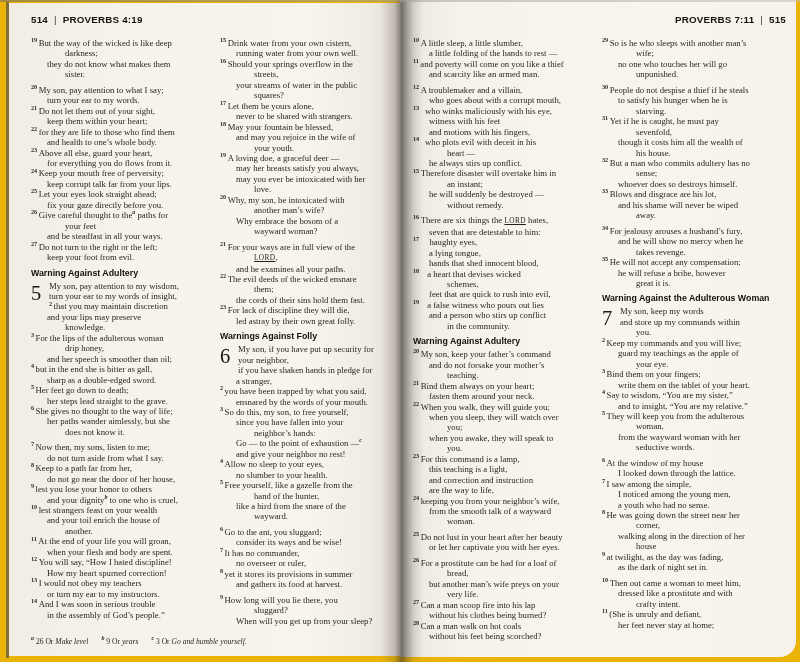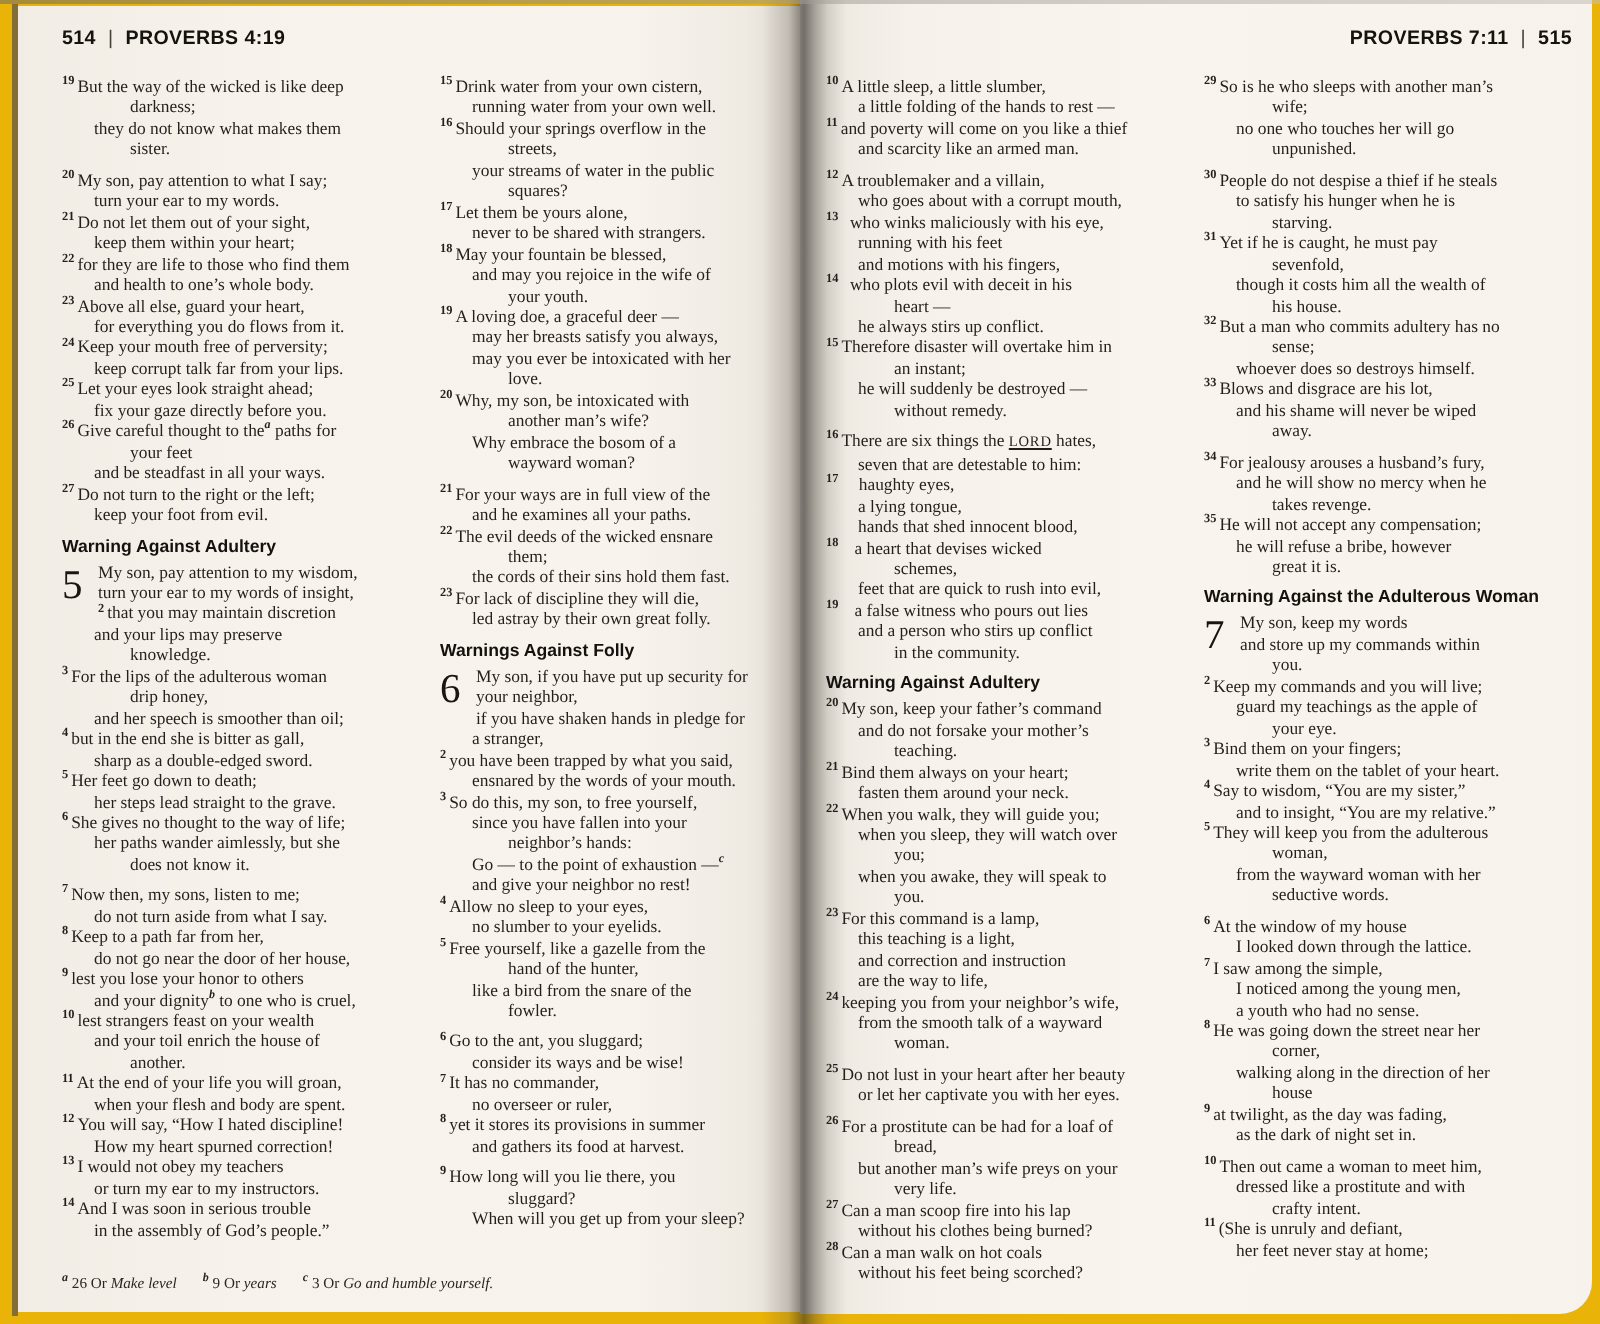--- a/index.html
+++ b/index.html
@@ -132,20 +132,21 @@
         <div class="line i1">may her breasts satisfy you always,</div>
         <div class="line i1">may you ever be intoxicated with her</div>
         <div class="line i2">love.</div>
         <div class="line"><sup class="vn">20</sup>Why, my son, be intoxicated with</div>
         <div class="line i2">another man’s wife?</div>
         <div class="line i1">Why embrace the bosom of a</div>
         <div class="line i2">wayward woman?</div>
       </div>
       <div class="stanza">
         <div class="line"><sup class="vn">21</sup>For your ways are in full view of the</div>
+        <div class="line i2"><span class="lord">LORD</span>,</div>
         <div class="line i1">and he examines all your paths.</div>
         <div class="line"><sup class="vn">22</sup>The evil deeds of the wicked ensnare</div>
         <div class="line i2">them;</div>
         <div class="line i1">the cords of their sins hold them fast.</div>
         <div class="line"><sup class="vn">23</sup>For lack of discipline they will die,</div>
         <div class="line i1">led astray by their own great folly.</div>
       </div>
       <div class="heading">Warnings Against Folly</div>
       <div class="chapter stanza">
         <span class="dropcap">6</span>
@@ -154,25 +155,25 @@
         <div class="line">if you have shaken hands in pledge for</div>
         <div class="line i1">a stranger,</div>
         <div class="line"><sup class="vn">2</sup>you have been trapped by what you said,</div>
         <div class="line i1">ensnared by the words of your mouth.</div>
         <div class="line"><sup class="vn">3</sup>So do this, my son, to free yourself,</div>
         <div class="line i1">since you have fallen into your</div>
         <div class="line i2">neighbor’s hands:</div>
         <div class="line i1">Go — to the point of exhaustion —<sup class="fnm">c</sup></div>
         <div class="line i1">and give your neighbor no rest!</div>
         <div class="line"><sup class="vn">4</sup>Allow no sleep to your eyes,</div>
-        <div class="line i1">no slumber to your eyelids.</div>
+        <div class="line i1">no slumber to your health.</div>
         <div class="line"><sup class="vn">5</sup>Free yourself, like a gazelle from the</div>
         <div class="line i2">hand of the hunter,</div>
         <div class="line i1">like a bird from the snare of the</div>
-        <div class="line i2">fowler.</div>
+        <div class="line i2">wayward.</div>
       </div>
       <div class="stanza">
         <div class="line"><sup class="vn">6</sup>Go to the ant, you sluggard;</div>
         <div class="line i1">consider its ways and be wise!</div>
         <div class="line"><sup class="vn">7</sup>It has no commander,</div>
         <div class="line i1">no overseer or ruler,</div>
         <div class="line"><sup class="vn">8</sup>yet it stores its provisions in summer</div>
         <div class="line i1">and gathers its food at harvest.</div>
       </div>
       <div class="stanza">
@@ -185,21 +186,21 @@
       <div class="stanza">
         <div class="line"><sup class="vn">10</sup>A little sleep, a little slumber,</div>
         <div class="line i1">a little folding of the hands to rest —</div>
         <div class="line"><sup class="vn">11</sup>and poverty will come on you like a thief</div>
         <div class="line i1">and scarcity like an armed man.</div>
       </div>
       <div class="stanza">
         <div class="line"><sup class="vn">12</sup>A troublemaker and a villain,</div>
         <div class="line i1">who goes about with a corrupt mouth,</div>
         <div class="line"><sup class="vn">13</sup>&nbsp;&nbsp;who winks maliciously with his eye,</div>
-        <div class="line i1">running with his feet</div>
+        <div class="line i1">witness with his feet</div>
         <div class="line i1">and motions with his fingers,</div>
         <div class="line"><sup class="vn">14</sup>&nbsp;&nbsp;who plots evil with deceit in his</div>
         <div class="line i2">heart —</div>
         <div class="line i1">he always stirs up conflict.</div>
         <div class="line"><sup class="vn">15</sup>Therefore disaster will overtake him in</div>
         <div class="line i2">an instant;</div>
         <div class="line i1">he will suddenly be destroyed —</div>
         <div class="line i2">without remedy.</div>
       </div>
       <div class="stanza">

